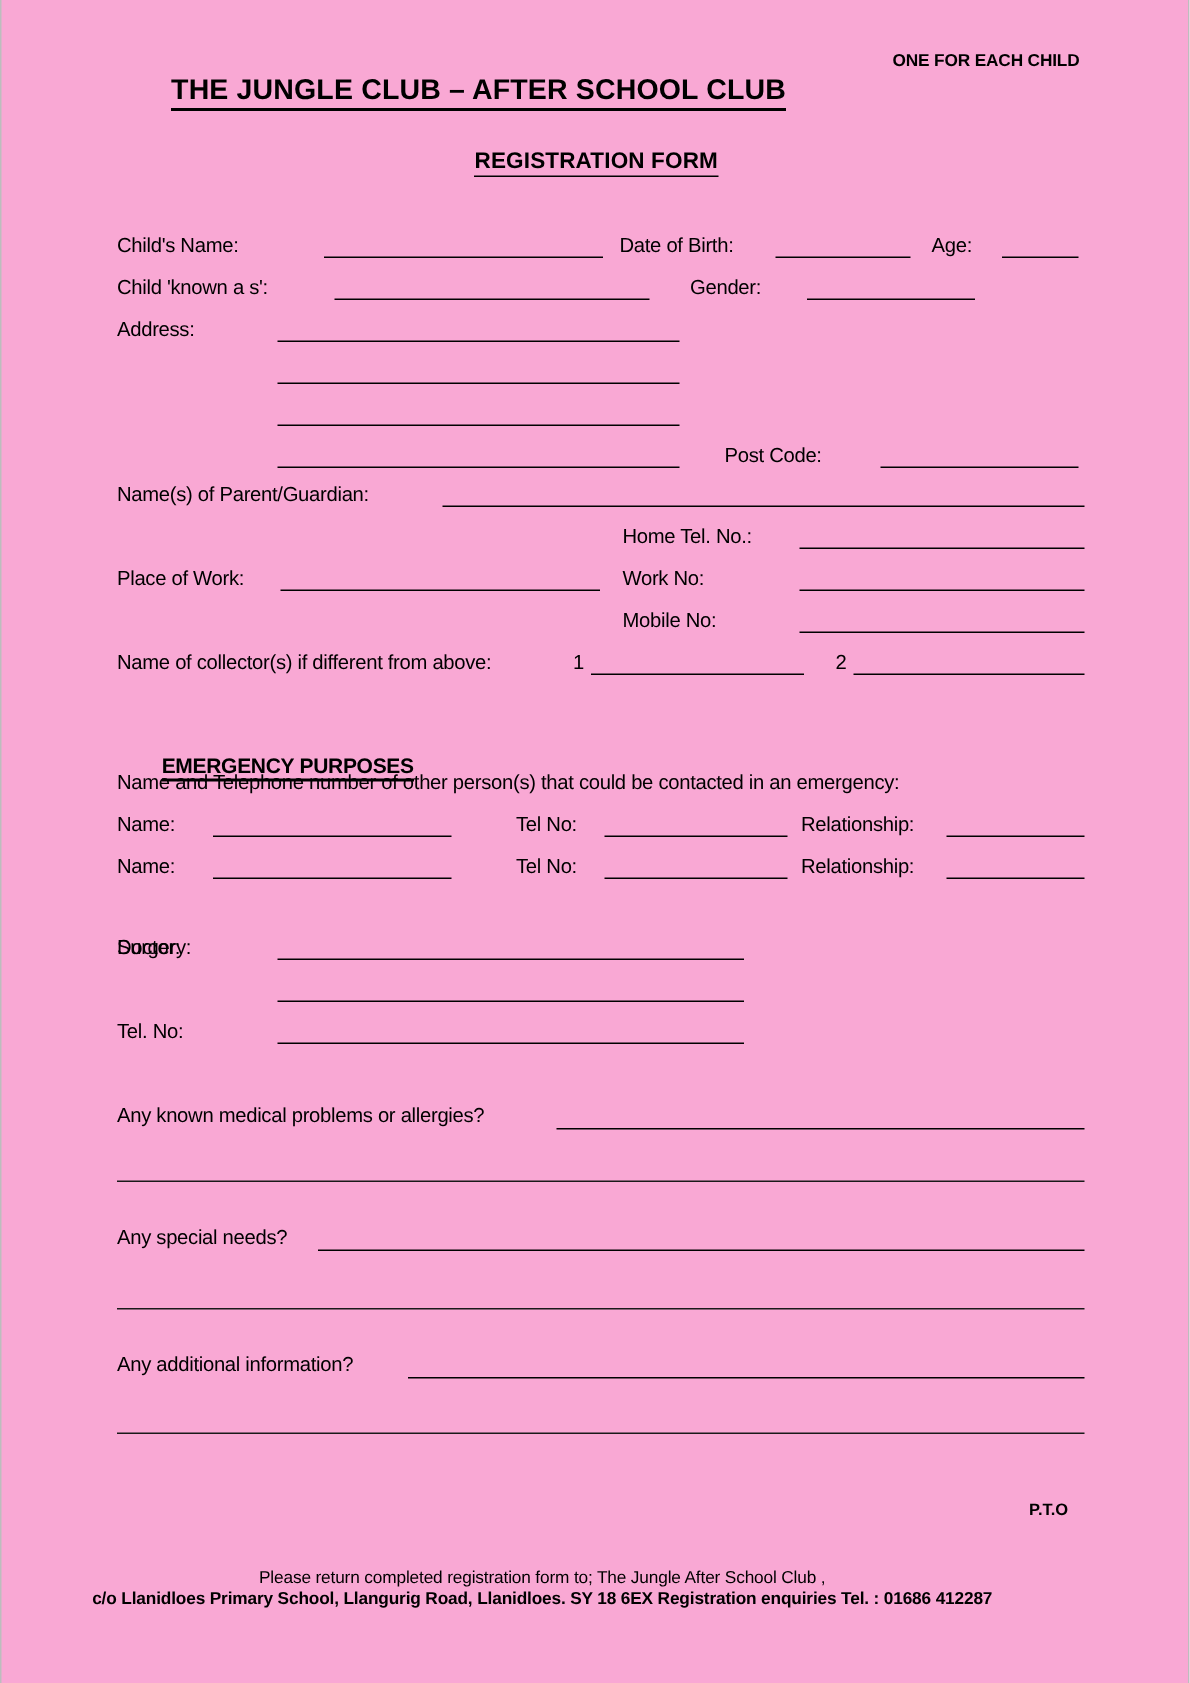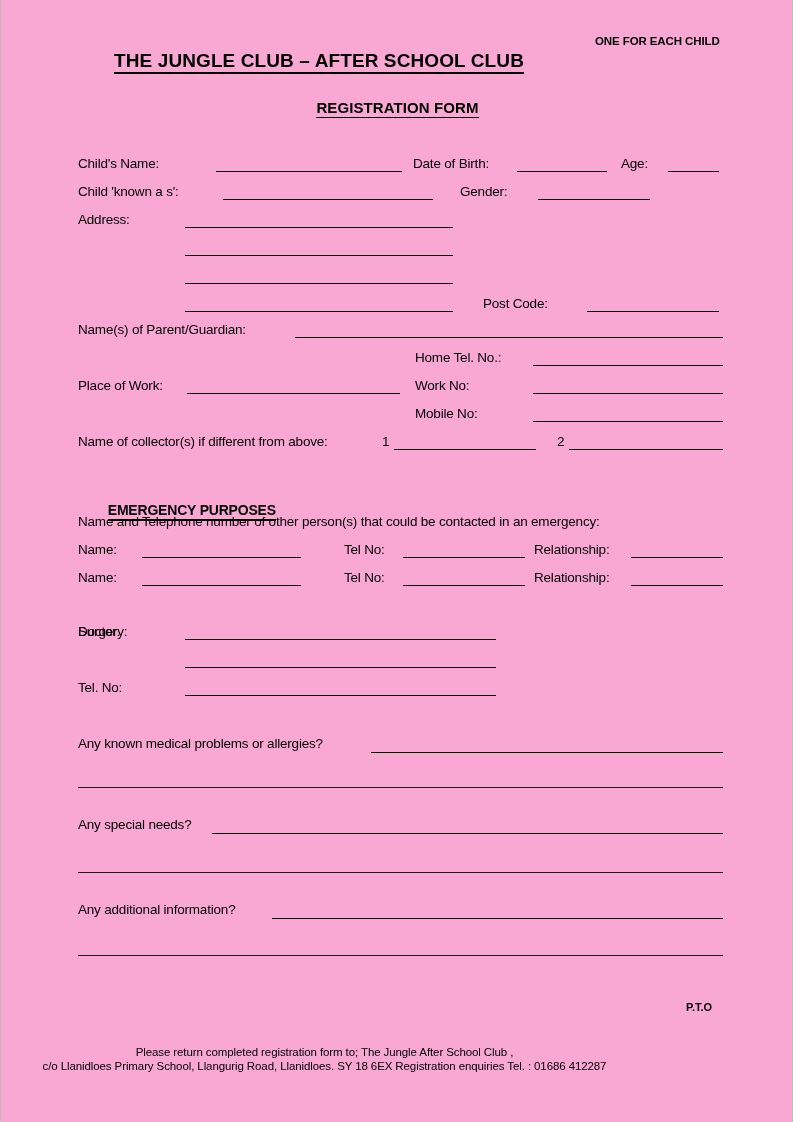--- a/index.html
+++ b/index.html
@@ -94,22 +94,23 @@
     margin-top: 28px;
   }
   
   .footer-line {
     position: absolute;
     width: 647px;
     text-align: center;
     font-size: 11.5px;
     white-space: pre;
     letter-spacing: -0.1px;
-  }
-  .footer-line.bold { font-weight: normal; }
+    padding-left: 37px;
+  }
+  .footer-line.bold { font-weight: bold; }
 </style>
 </head>
 <body>
 
 <div class="page">
 
   <div class="corner-note" style="left:594px; top:35px;">ONE FOR EACH CHILD</div>
 
   <div class="title-main" style="top:50px;">
     <span>THE JUNGLE CLUB – AFTER SCHOOL CLUB</span>

